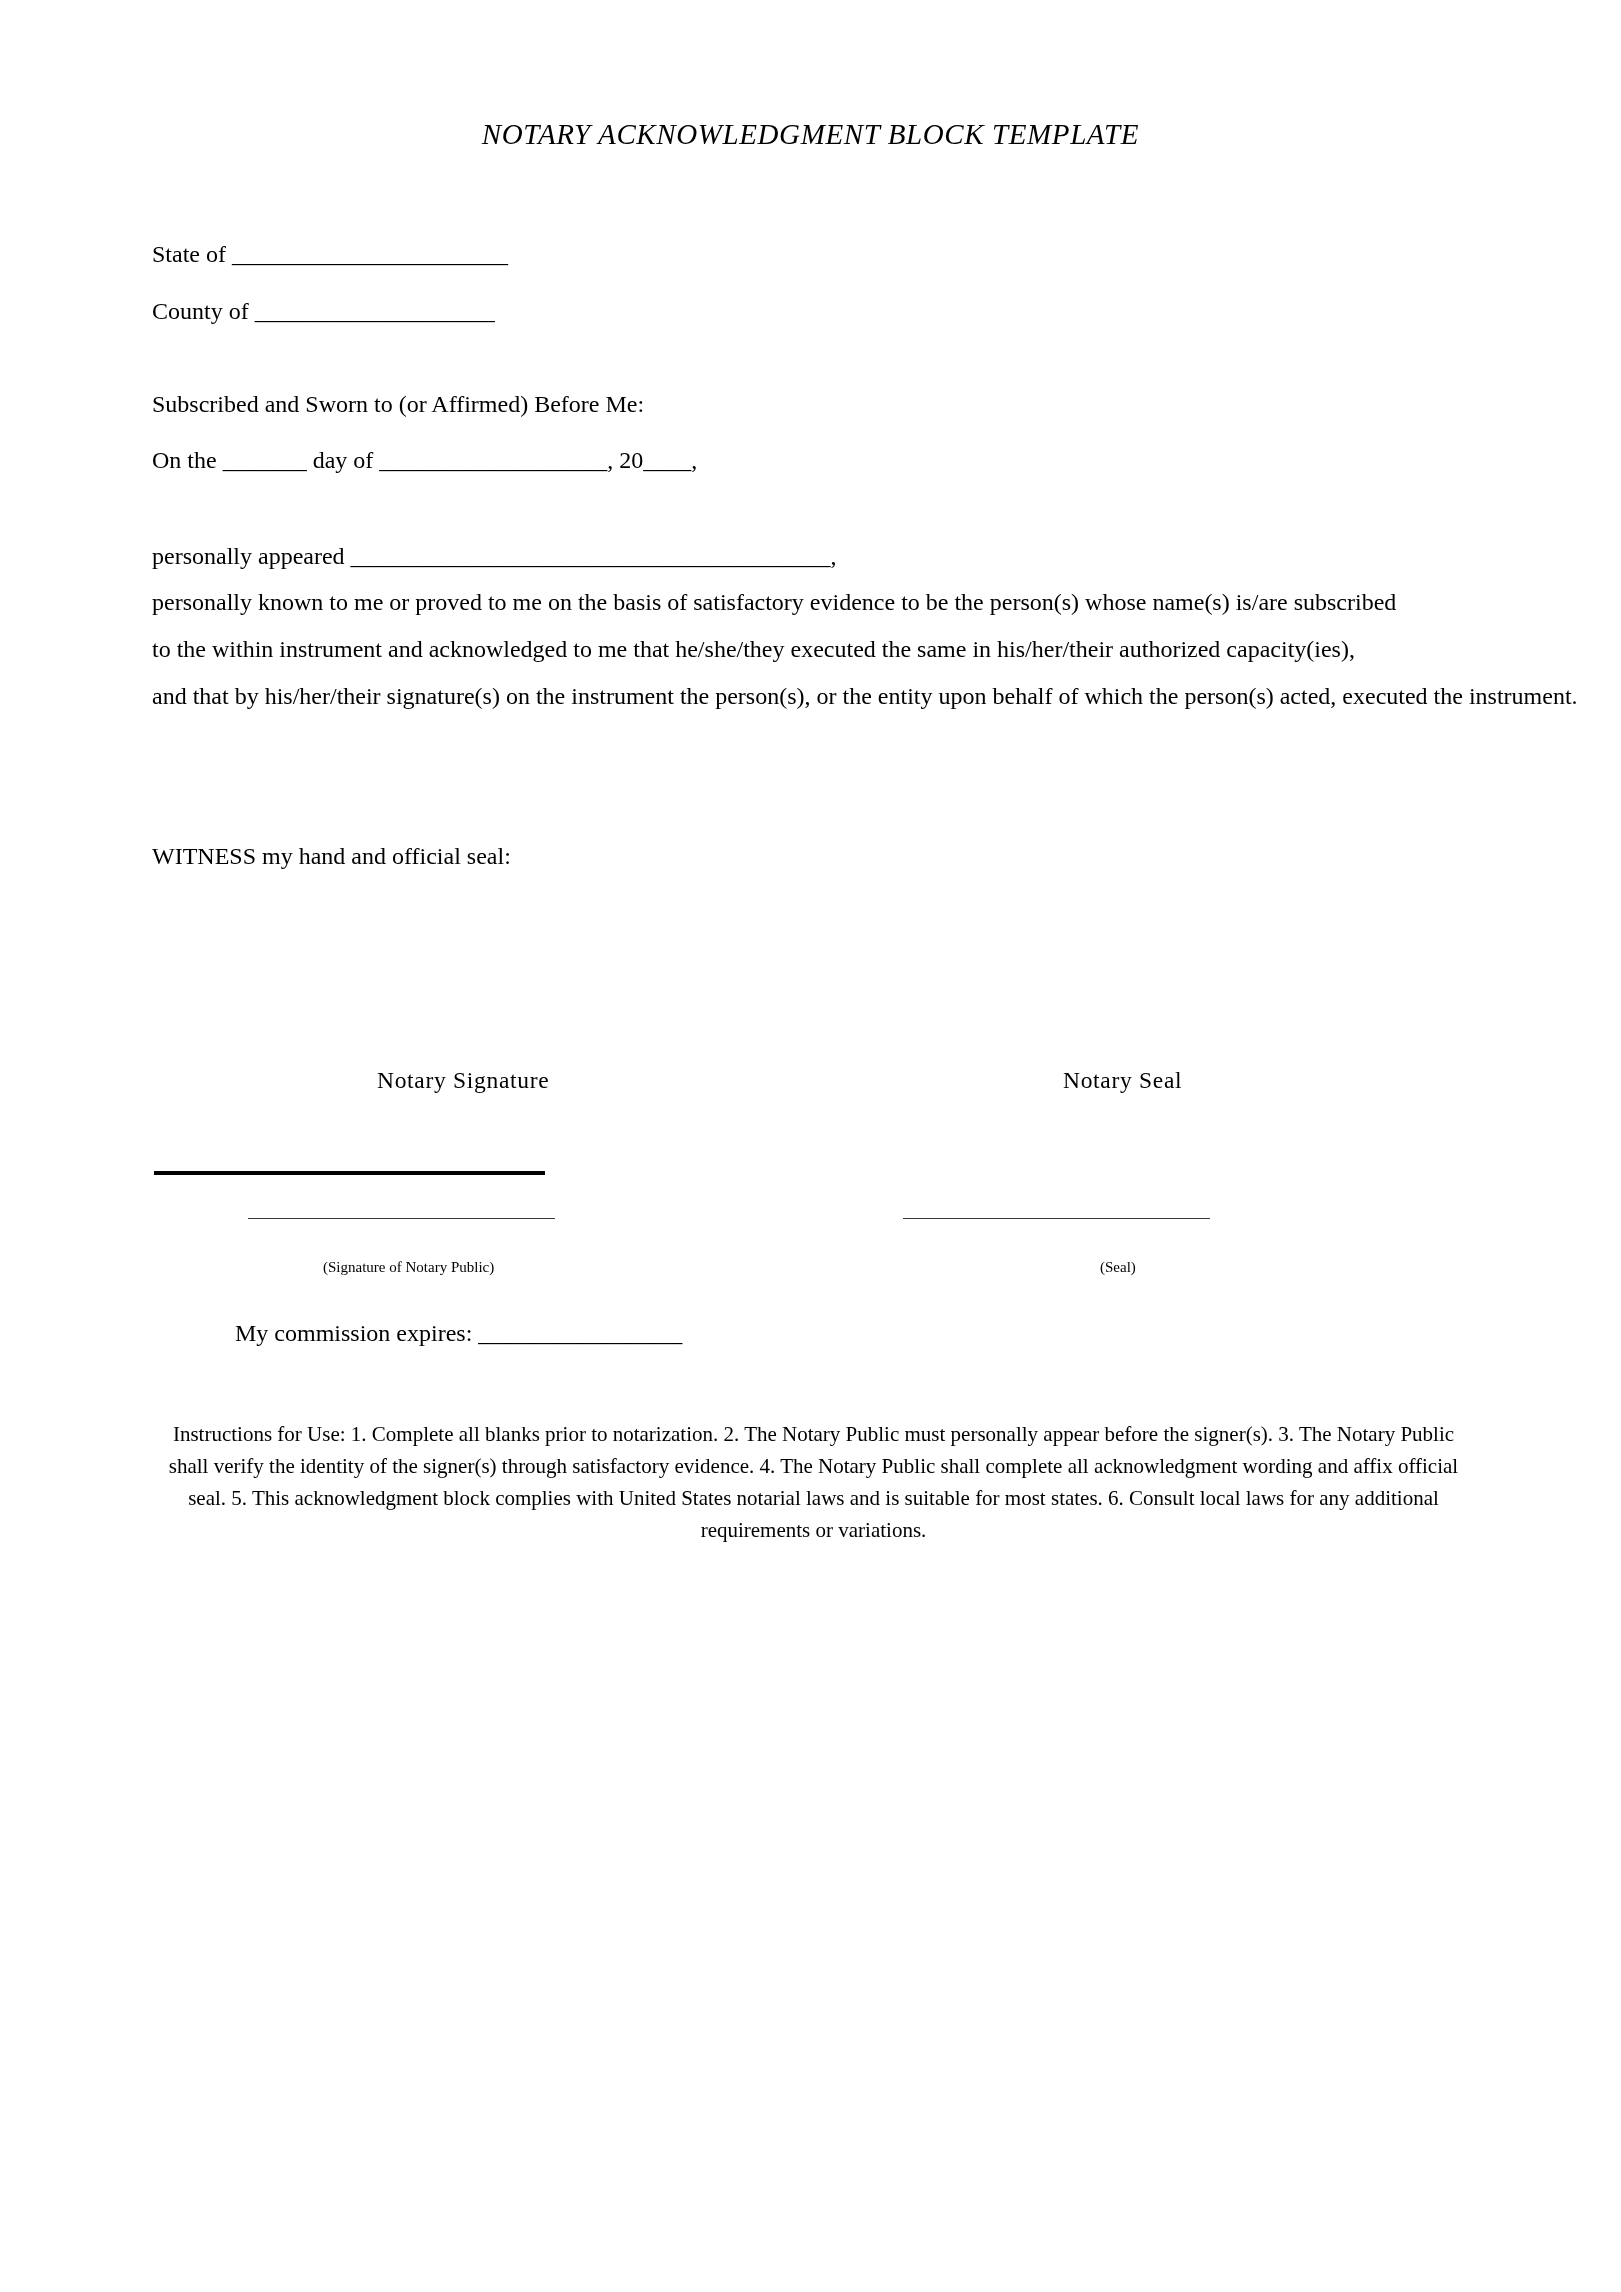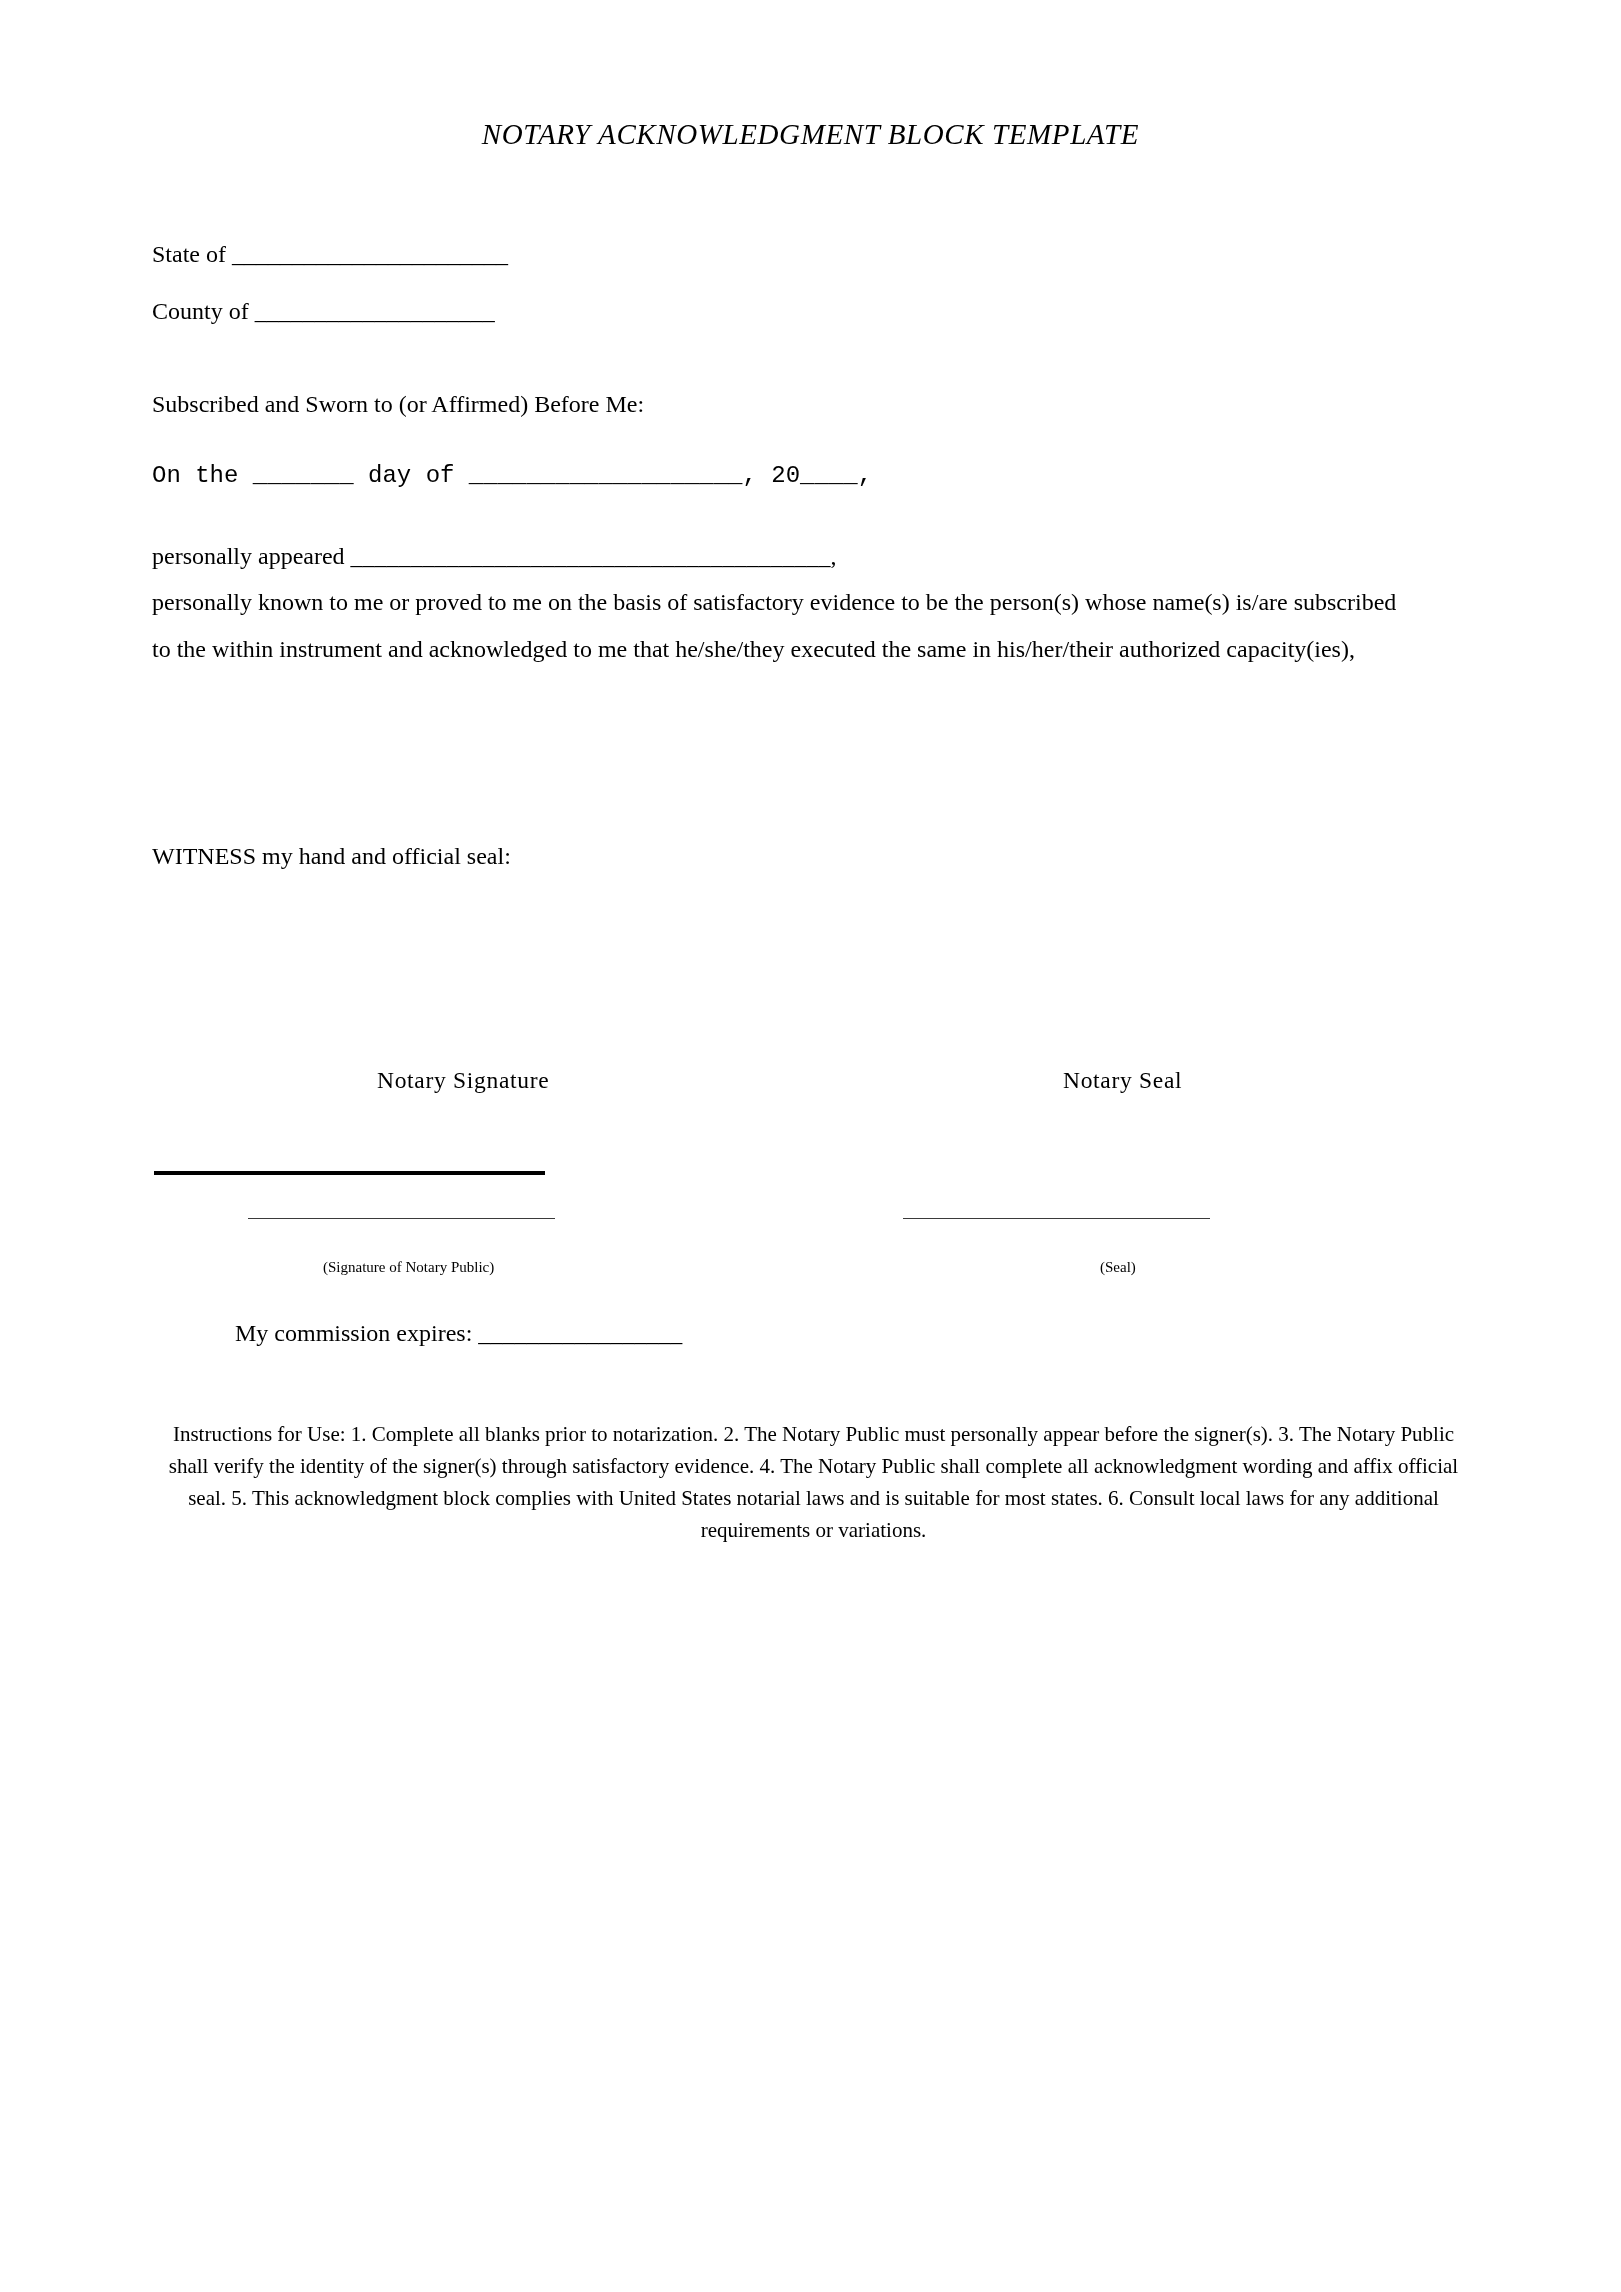--- a/index.html
+++ b/index.html
@@ -86,29 +86,30 @@
 <div class="page">
 
   <div class="doc-title">NOTARY ACKNOWLEDGMENT BLOCK TEMPLATE</div>
 
   <div class="line" style="top:242px;">State of _______________________</div>
 
   <div class="line" style="top:299px;">County of ____________________</div>
 
   <div class="line" style="top:392px;">Subscribed and Sworn to (or Affirmed) Before Me:</div>
 
-  <div class="line" style="top:464px;font-family:Liberation Mono, monospace;">On the _______ day of ___________________, 20____,</div>
+  <div class="line" style="top:448px;">On the _______ day of ___________________, 20____,</div>
 
 
   <div class="line" style="top:544px;">personally appeared ________________________________________,</div>
 
   <div class="line wide" style="top:590px;">personally known to me or proved to me on the basis of satisfactory evidence to be the person(s) whose name(s) is/are subscribed</div>
 
   <div class="line wide" style="top:637px;">to the within instrument and acknowledged to me that he/she/they executed the same in his/her/their authorized capacity(ies),</div>
 
+  <div class="line wide" style="top:684px;">and that by his/her/their signature(s) on the instrument the person(s), or the entity upon behalf of which the person(s) acted, executed the instrument.</div>
 
 
   <div class="line" style="top:844px;">WITNESS my hand and official seal:</div>
 
   <div class="col-label" style="left:377px; top:1067px;">Notary Signature</div>
 
   <div class="col-label" style="left:1063px; top:1067px;">Notary Seal</div>
 
   <div class="thick-rule"></div>
 

